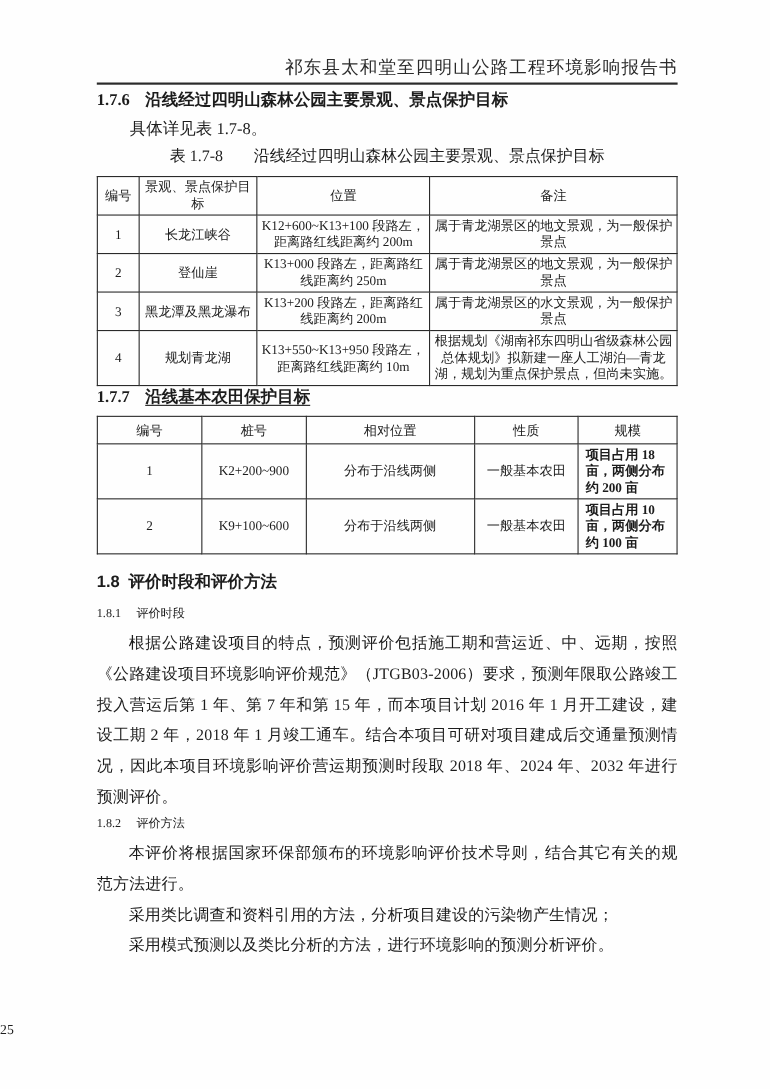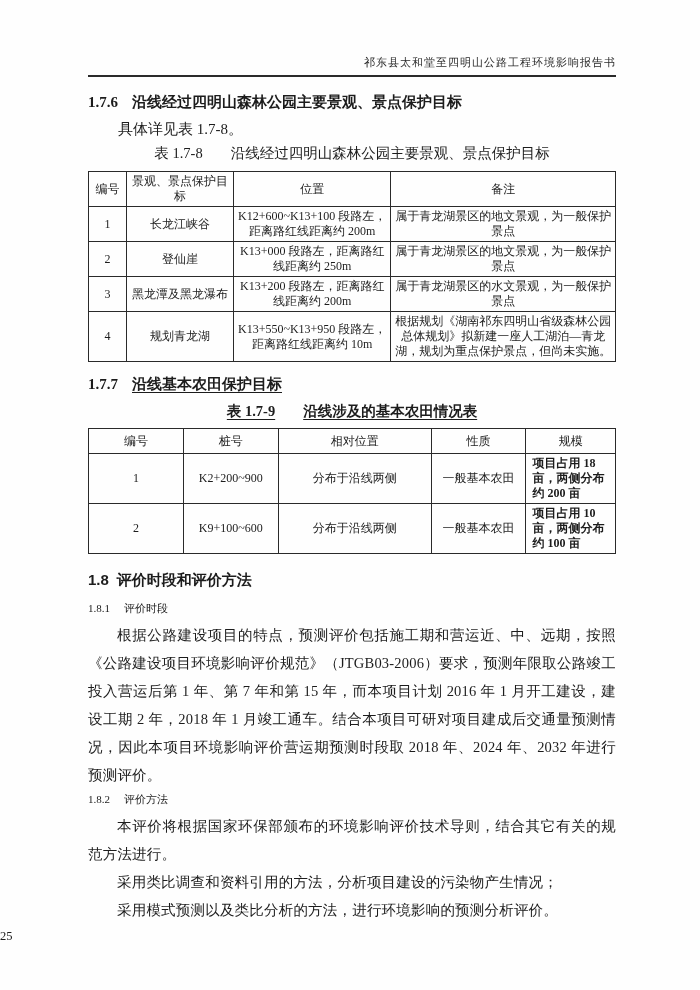--- a/index.html
+++ b/index.html
@@ -10,34 +10,34 @@
     height: 990px;
     margin: 0 auto;
     background: #fefefe;
     color: #1c1c1c;
     font-family: "Liberation Serif", "DejaVu Serif", serif;
     overflow: hidden;
   }
   .content { padding: 55px 84px 0 88px; }
 
   .header-title {
-    font-size: 11px;
+    font-size: 16px;
     line-height: 14px;
     text-align: right;
     color: #2a2a2a;
     letter-spacing: 1px;
   }
   .header-rule {
     border: none;
     border-top: 2px solid #2a2a2a;
     margin-top: 6px;
   }
 
   .sec-heading {
-    margin-top: 17px;
+    margin-top: 6px;
     font-size: 15px;
     line-height: 16px;
     font-weight: 600;
   }
   .sec-heading .sec-num { margin-right: 14px; font-weight: 600; }
   .underlined { text-decoration: underline; text-underline-offset: 3px; }
 
   .intro-line {
     margin-top: 12px;
     font-size: 15px;
@@ -163,24 +163,23 @@
         </tr>
         <tr class="tall-row">
           <td>4</td>
           <td>规划青龙湖</td>
           <td>K13+550~K13+950 段路左，距离路红线距离约 10m</td>
           <td>根据规划《湖南祁东四明山省级森林公园总体规划》拟新建一座人工湖泊—青龙湖，规划为重点保护景点，但尚未实施。</td>
         </tr>
       </tbody>
     </table>
 
-    <h2 class="sec-heading" style="margin-top:14px"><span class="sec-num">1.7.7</span><span class="underlined">沿线基本农田保护目标</span></h2>
-
-
-    <div class="table-caption caption-bold" style="margin-top:12px"><span class="underlined"><span class="cap-label">表 1.7-9</span><span>沿线涉及的基本农田情况表</span></span></div>
+    <h2 class="sec-heading" style="margin-top:2px"><span class="sec-num">1.7.7</span><span class="underlined">沿线基本农田保护目标</span></h2>
+
+
 
     <table class="data-table t179" style="margin-top:9px">
       <colgroup>
         <col style="width:18%">
         <col style="width:18%">
         <col style="width:29%">
         <col style="width:18%">
         <col style="width:17%">
       </colgroup>
       <thead>

